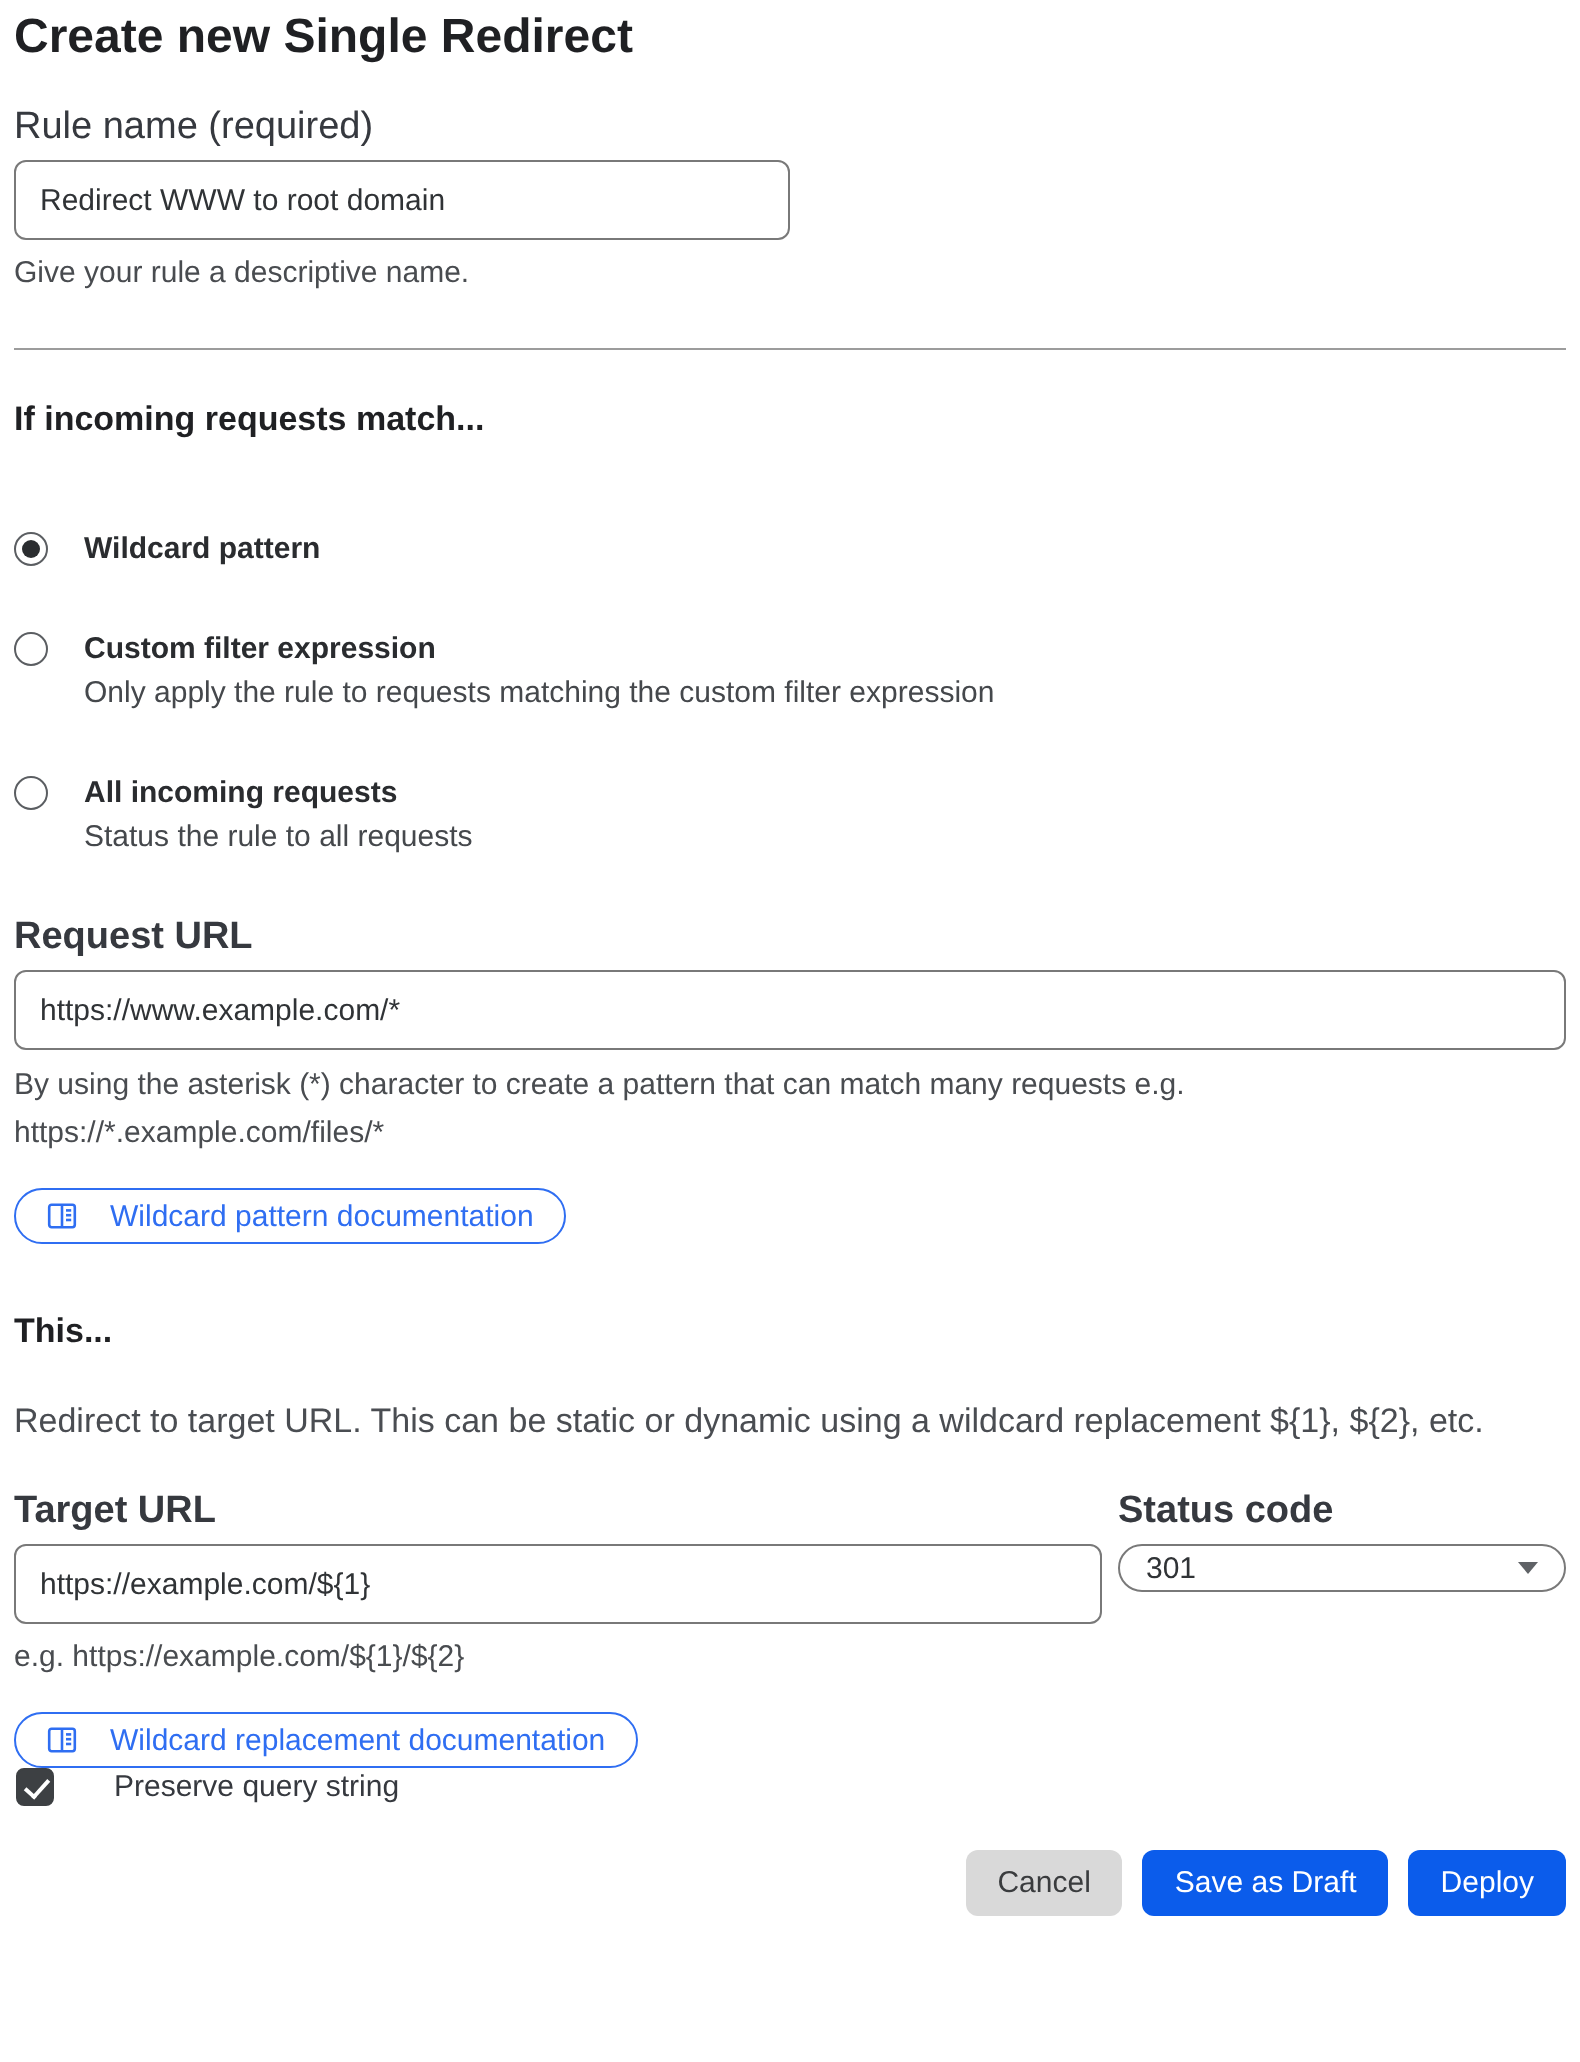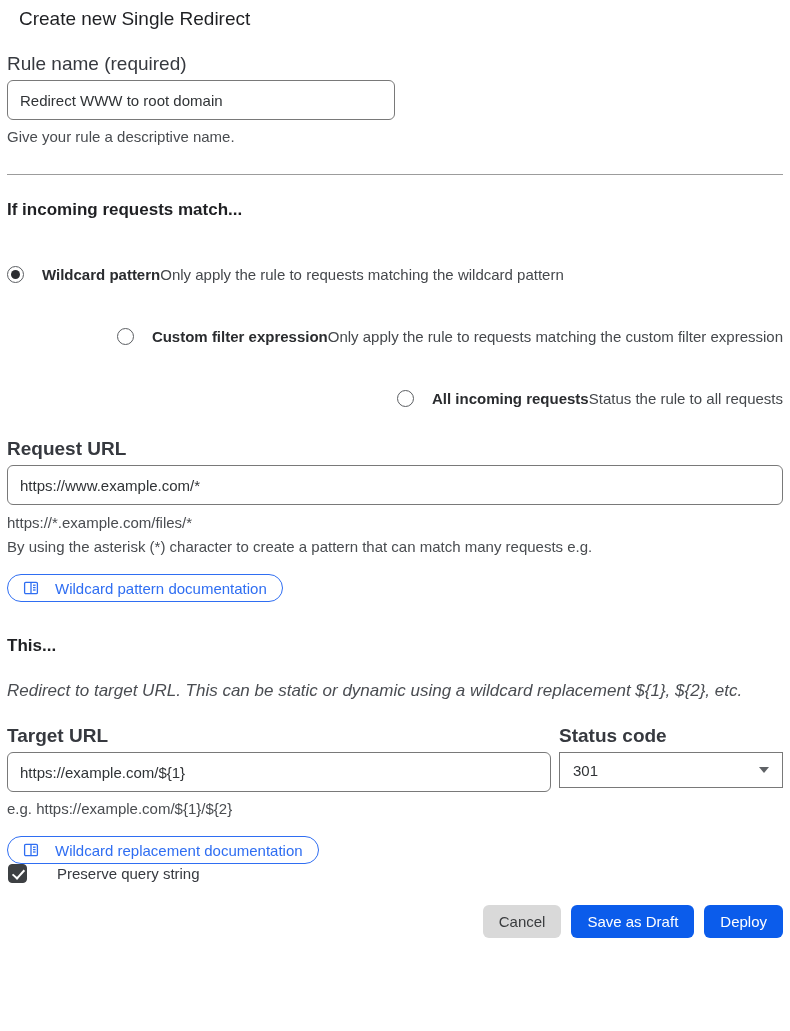--- a/index.html
+++ b/index.html
@@ -7,25 +7,24 @@
   body {
     width: 790px;
     height: 1031px;
     padding: 6px 7px 0 7px;
     font-family: "Liberation Sans", sans-serif;
     color: #36393f;
     overflow: hidden;
   }
 
   .page-title {
-    font-size: 19px;
+    font-size: 24px;
     line-height: 26px;
-    font-weight: 400;
+    font-weight: 700;
     color: #1f2023;
-    margin-left: 12px;
   }
 
   .field-label {
     margin-top: 21px;
     font-size: 19px;
     line-height: 21px;
     color: #36393f;
   }
   .field-label.semibold { font-weight: 600; margin-top: 28px; }
 
@@ -65,21 +64,21 @@
     font-weight: 700;
     color: #1f2023;
   }
 
   .radio-option {
     display: flex;
     align-items: flex-start;
     gap: 18px;
   }
   .radio-option.first { margin-top: 43px; }
-  .radio-option.mid   { margin-top: 40px; justify-content: flex-end; }
+  .radio-option.mid   { margin-top: 28px; }
 
   .radio {
     flex: 0 0 auto;
     width: 17px;
     height: 17px;
     margin-top: 2px;
     border: 1px solid #5b5e62;
     border-radius: 50%;
     position: relative;
     background: #fff;
@@ -87,21 +86,21 @@
   }
   .radio.checked::after {
     content: '';
     position: absolute;
     left: 3px; top: 3px;
     width: 9px; height: 9px;
     border-radius: 50%;
     background: #2b2d30;
   }
 
-  .radio-texts { display: flex; }
+  .radio-texts { display: flex; flex-direction: column; }
   .radio-label {
     font-size: 15px;
     line-height: 22px;
     font-weight: 600;
     color: #2a2c2f;
   }
   .radio-desc {
     font-size: 15px;
     line-height: 22px;
     color: #45484c;
@@ -129,37 +128,36 @@
   }
   .doc-button svg { display: block; }
 
   .then-heading { margin-top: 32px; }
 
   .then-desc {
     margin-top: 22px;
     font-size: 17px;
     line-height: 24px;
     color: #4a4d52;
-    font-style: italic;
   }
 
   .target-row {
     margin-top: 22px;
     display: flex;
     gap: 8px;
   }
   .target-col { width: 544px; flex: 0 0 auto; }
   .status-col { flex: 1 1 auto; }
   .target-row .field-label { margin-top: 0; }
 
   .select-box {
     margin-top: 6px;
-    height: 36px;
+    height: 24px;
     border: 1px solid #797979;
-    border-radius: 0;
+    border-radius: 12px;
     background: #fff;
     display: flex;
     align-items: center;
     justify-content: space-between;
     padding: 0 13px;
     font-size: 15px;
     color: #303336;
     cursor: pointer;
   }
   .caret-down {
@@ -228,21 +226,20 @@
 <div class="help-text">Give your rule a descriptive name.</div>
 
 <hr class="divider">
 
 <h2 class="section-heading">If incoming requests match...</h2>
 
 <div class="radio-option first">
   <span class="radio checked"></span>
   <span class="radio-texts">
     <span class="radio-label">Wildcard pattern</span>
-    <span class="radio-desc">Only apply the rule to requests matching the wildcard pattern</span>
   </span>
 </div>
 
 <div class="radio-option mid">
   <span class="radio"></span>
   <span class="radio-texts">
     <span class="radio-label">Custom filter expression</span>
     <span class="radio-desc">Only apply the rule to requests matching the custom filter expression</span>
   </span>
 </div>
@@ -251,22 +248,22 @@
   <span class="radio"></span>
   <span class="radio-texts">
     <span class="radio-label">All incoming requests</span>
     <span class="radio-desc">Status the rule to all requests</span>
   </span>
 </div>
 
 <div class="field-label semibold request-url-label">Request URL</div>
 <input class="text-input" type="text" value="https://www.example.com/*" style="">
 <div class="help-block">
+  <div>By using the asterisk (*) character to create a pattern that can match many requests e.g.</div>
   <div>https://*.example.com/files/*</div>
-  <div>By using the asterisk (*) character to create a pattern that can match many requests e.g.</div>
 </div>
 
 <button class="doc-button">
   <span>
     <svg width="16" height="16" viewBox="0 0 16 16" fill="none" stroke="currentColor" stroke-width="1.3">
       <rect x="1.6" y="2.4" width="12.8" height="11.2" rx="1.2"></rect>
       <line x1="8" y1="2.4" x2="8" y2="13.6"></line>
       <line x1="10" y1="5.2" x2="12.6" y2="5.2"></line>
       <line x1="10" y1="7.6" x2="12.6" y2="7.6"></line>
       <line x1="10" y1="10" x2="12.6" y2="10"></line>

